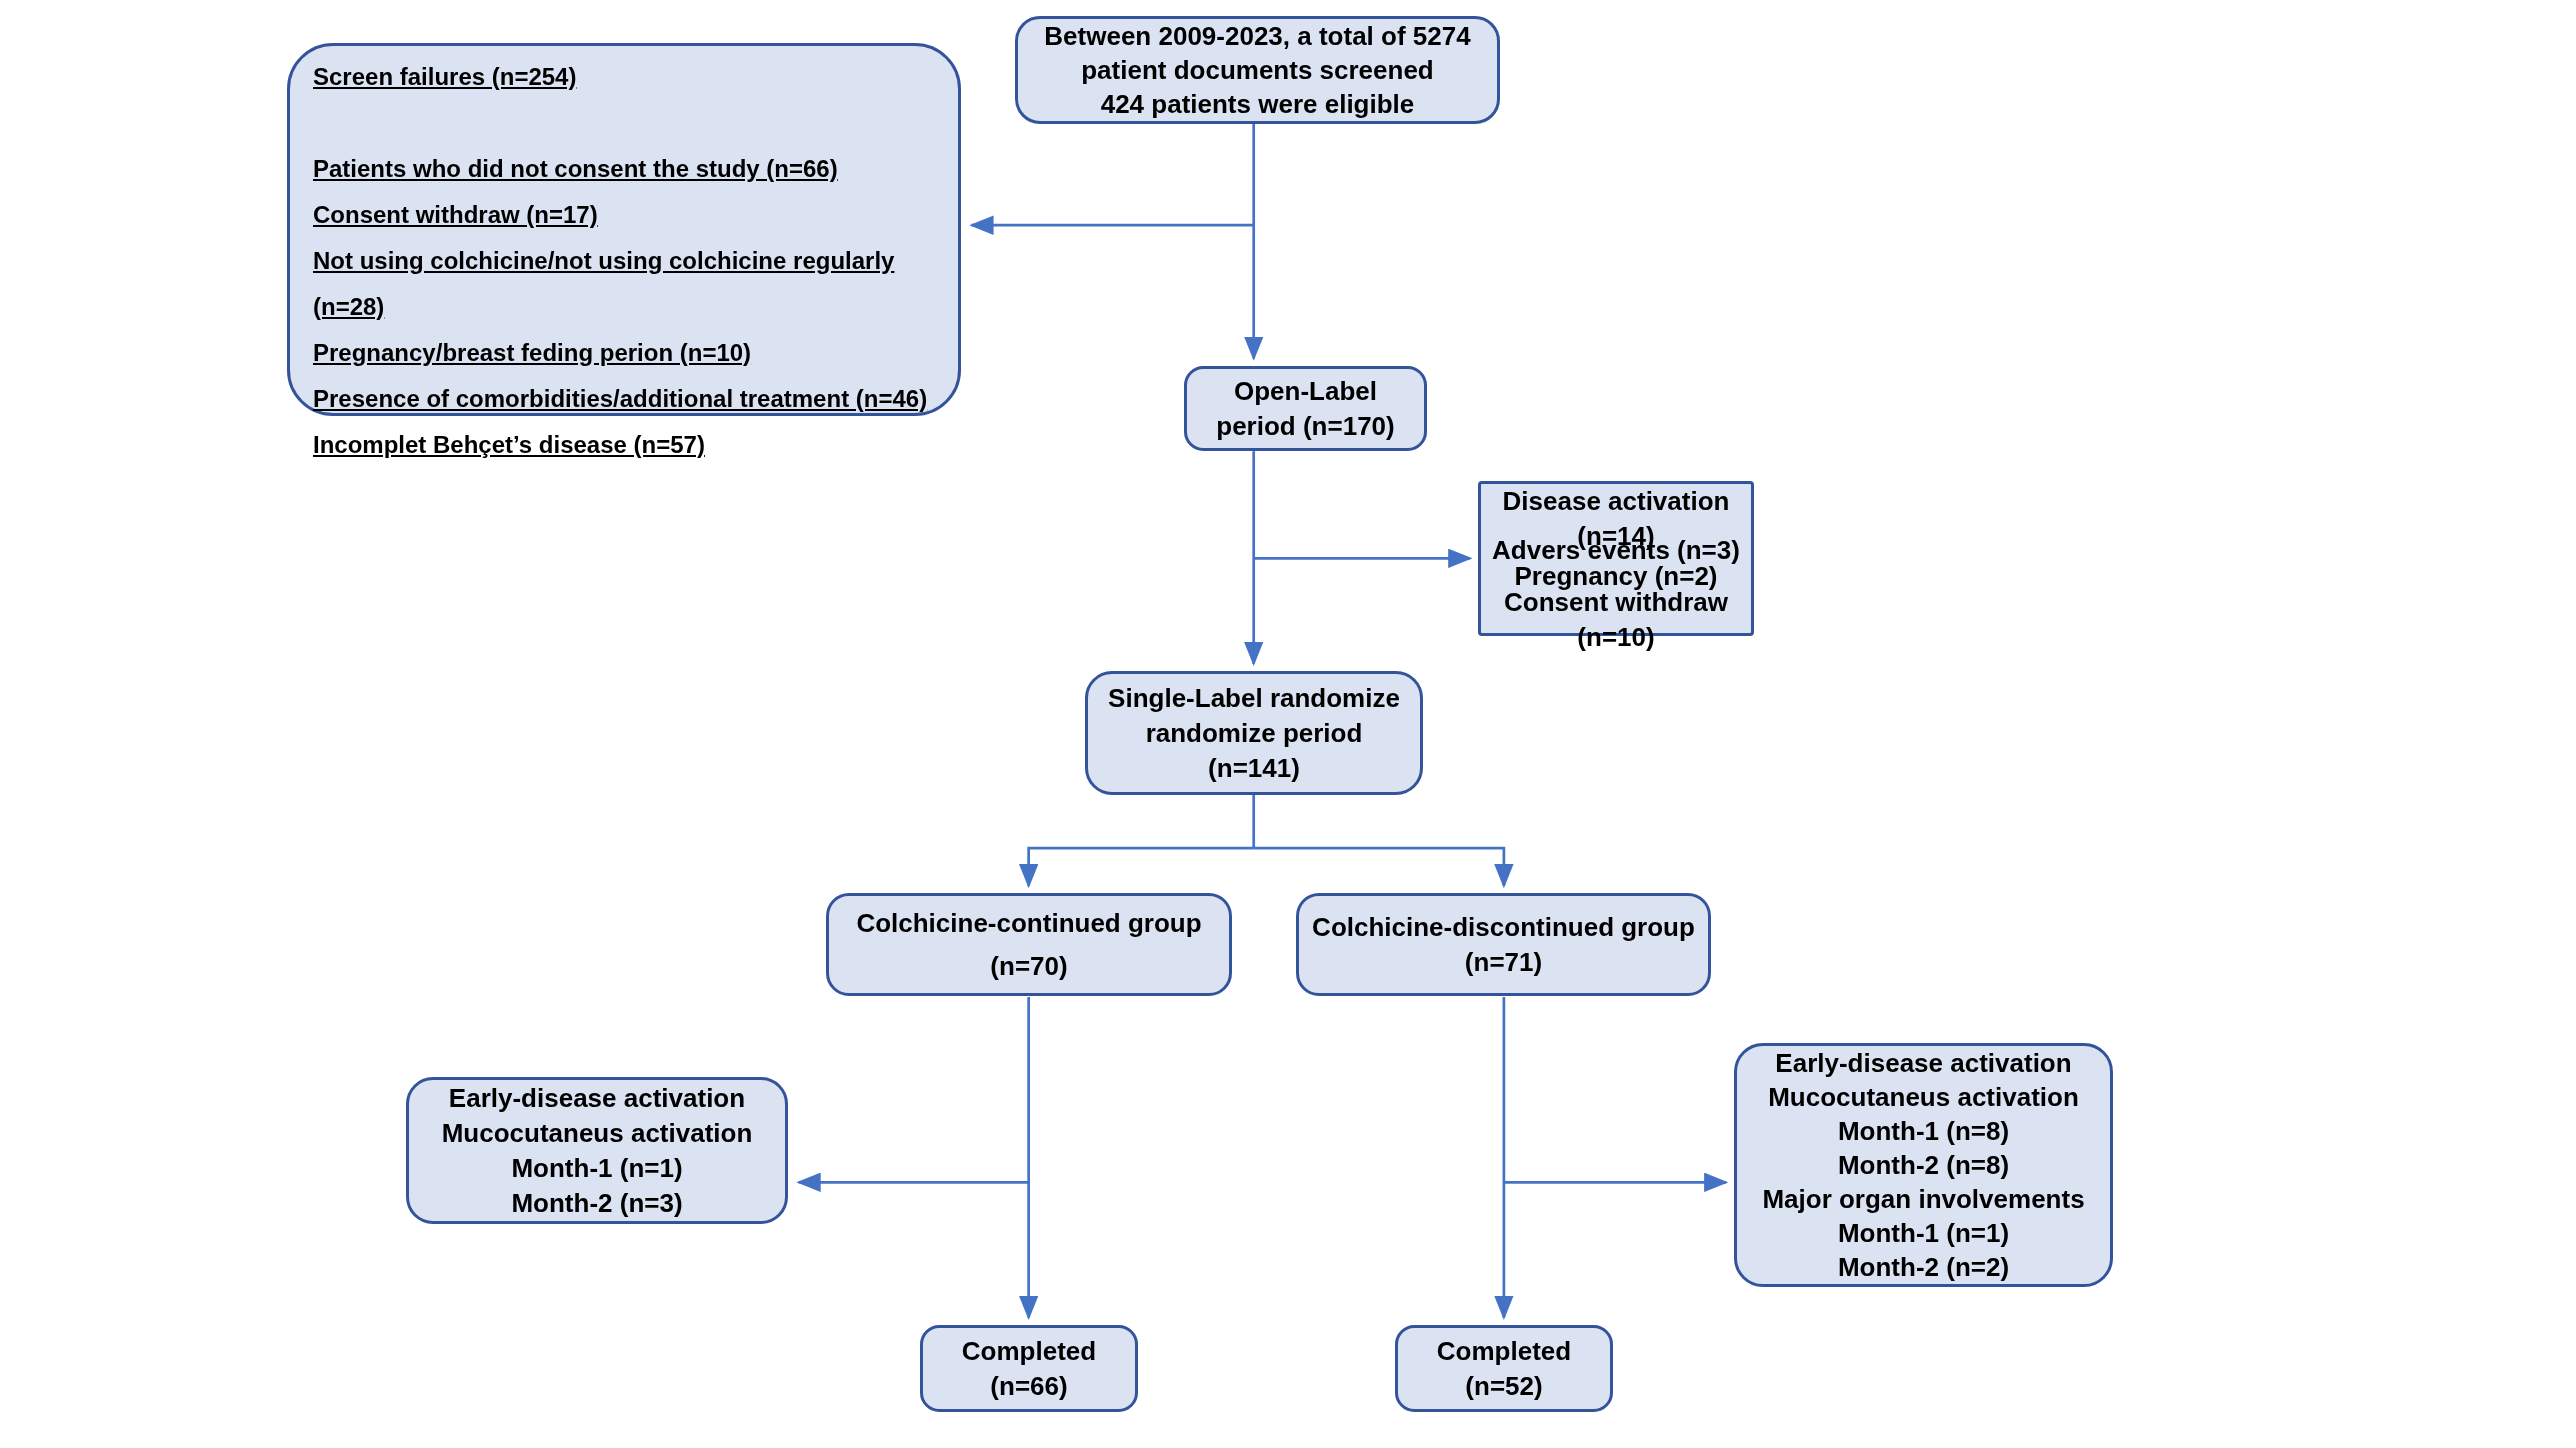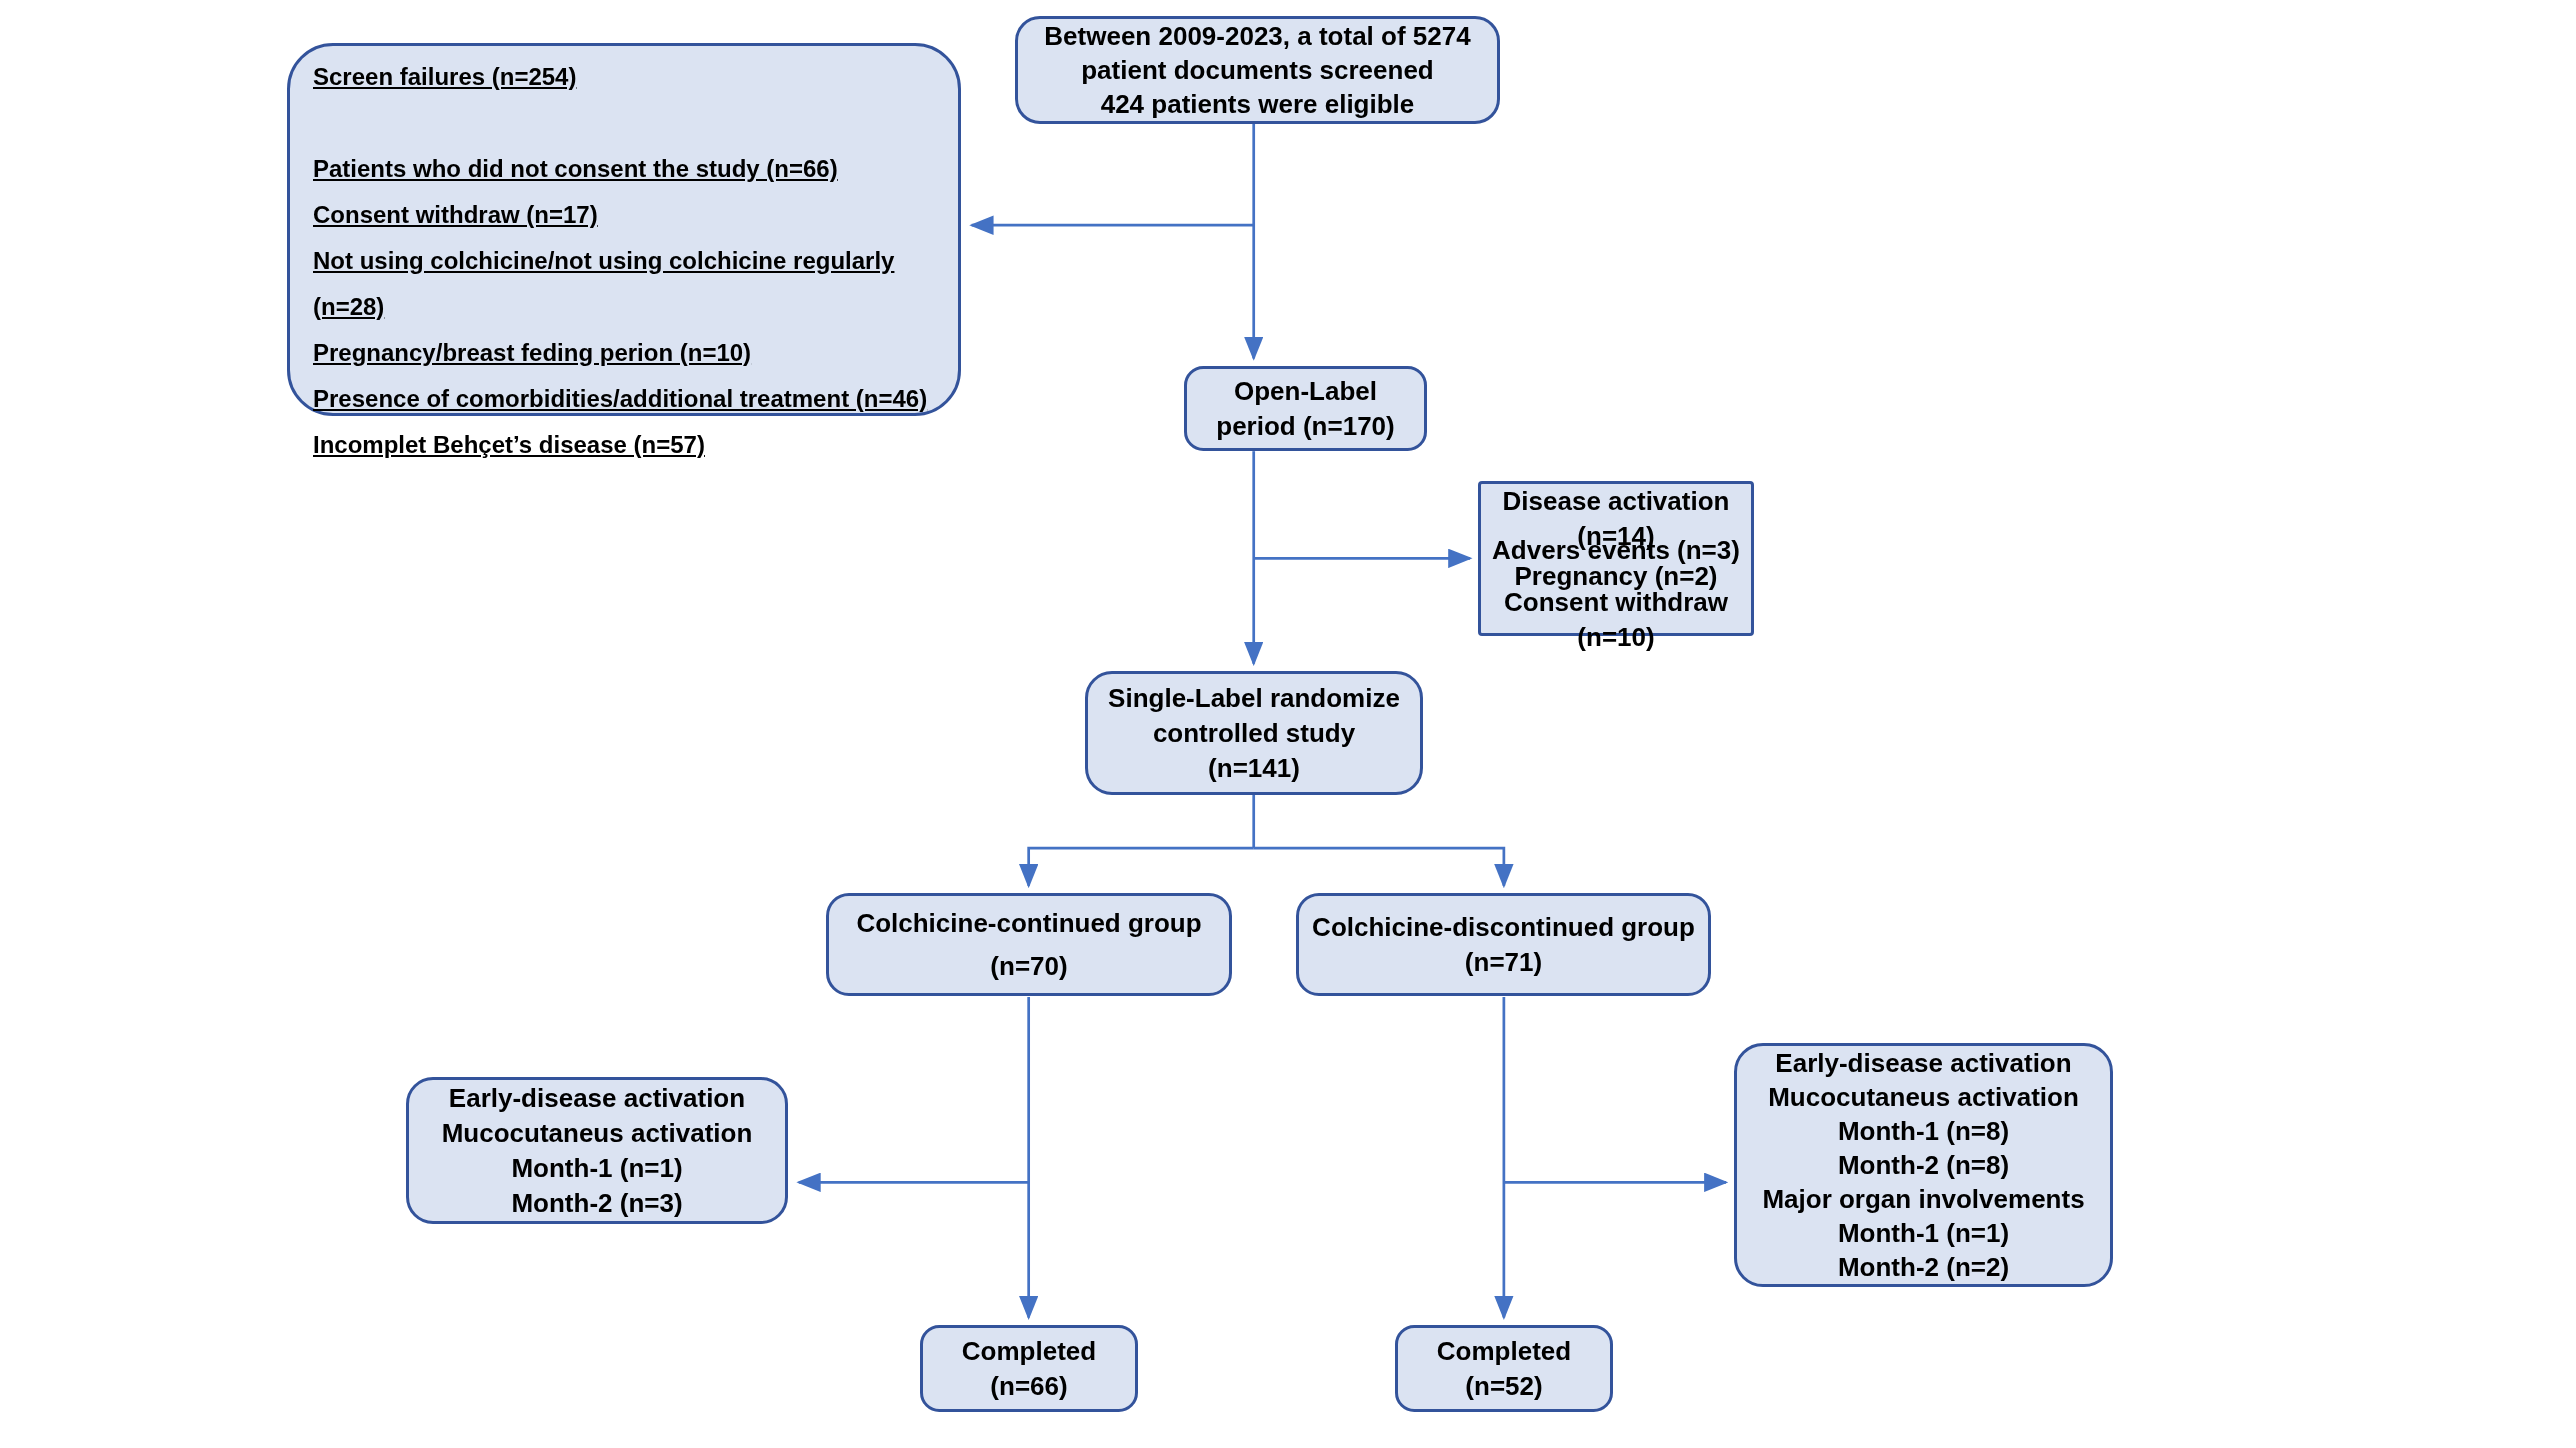--- a/index.html
+++ b/index.html
@@ -87,21 +87,21 @@
 
   <div class="box center" style="left:1478px;top:481px;width:276px;height:155px;border-radius:4px;">
       <div class="ln">Disease activation (n=14)</div>
       <div class="ln">Advers events (n=3)</div>
       <div class="ln">Pregnancy (n=2)</div>
       <div class="ln">Consent withdraw (n=10)</div>
     </div>
 
   <div class="box center" style="left:1085px;top:671px;width:338px;height:124px;border-radius:27px;">
       <div class="ln">Single-Label randomize</div>
-      <div class="ln">controlled study</div>
+      <div class="ln">randomize period</div>
       <div class="ln">(n=141)</div>
     </div>
 
   <div class="box center" style="left:826px;top:893px;width:406px;height:103px;border-radius:23px;gap:8px;">
       <div class="ln">Colchicine-continued group</div>
       <div class="ln">(n=70)</div>
     </div>
 
   <div class="box center" style="left:1296px;top:893px;width:415px;height:103px;border-radius:23px;">
       <div class="ln">Colchicine-discontinued group</div>

